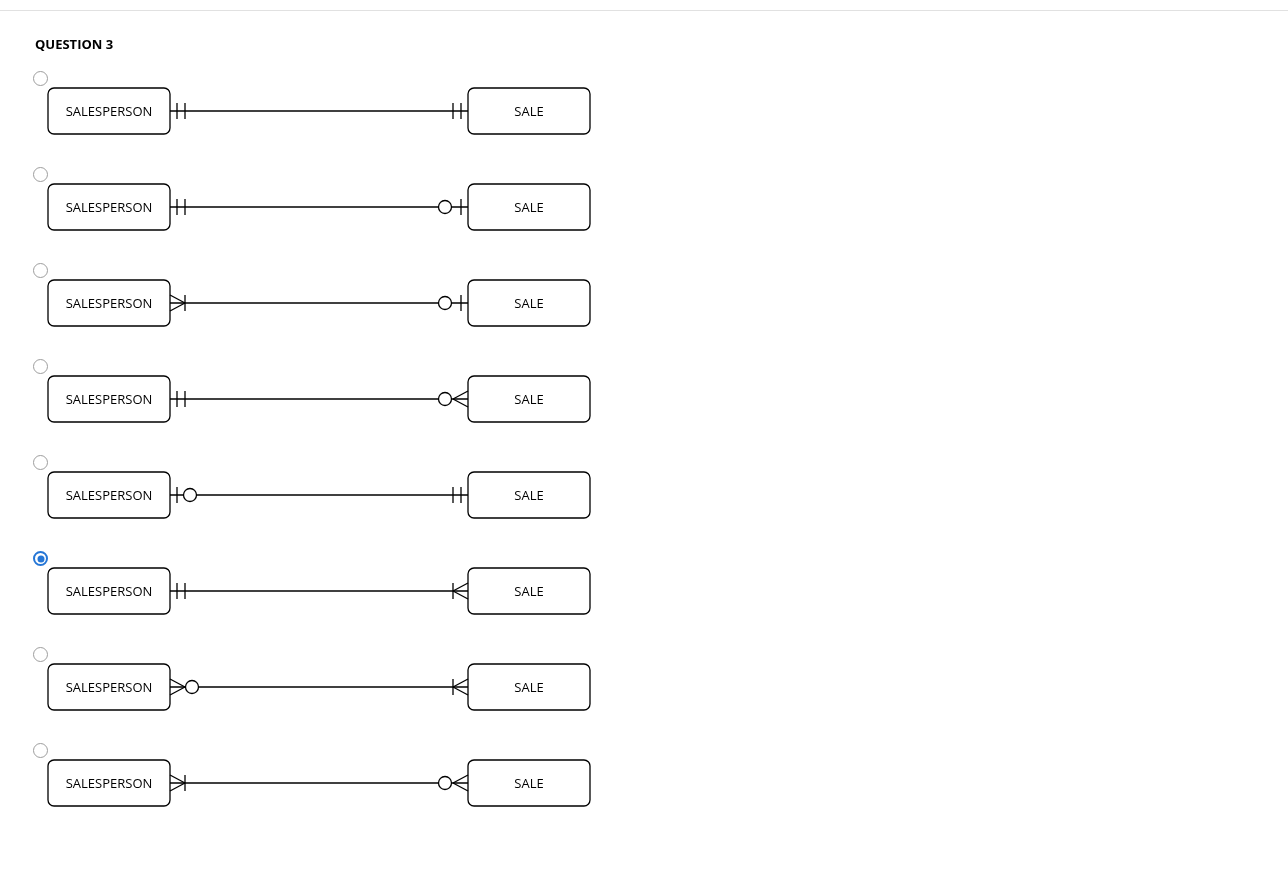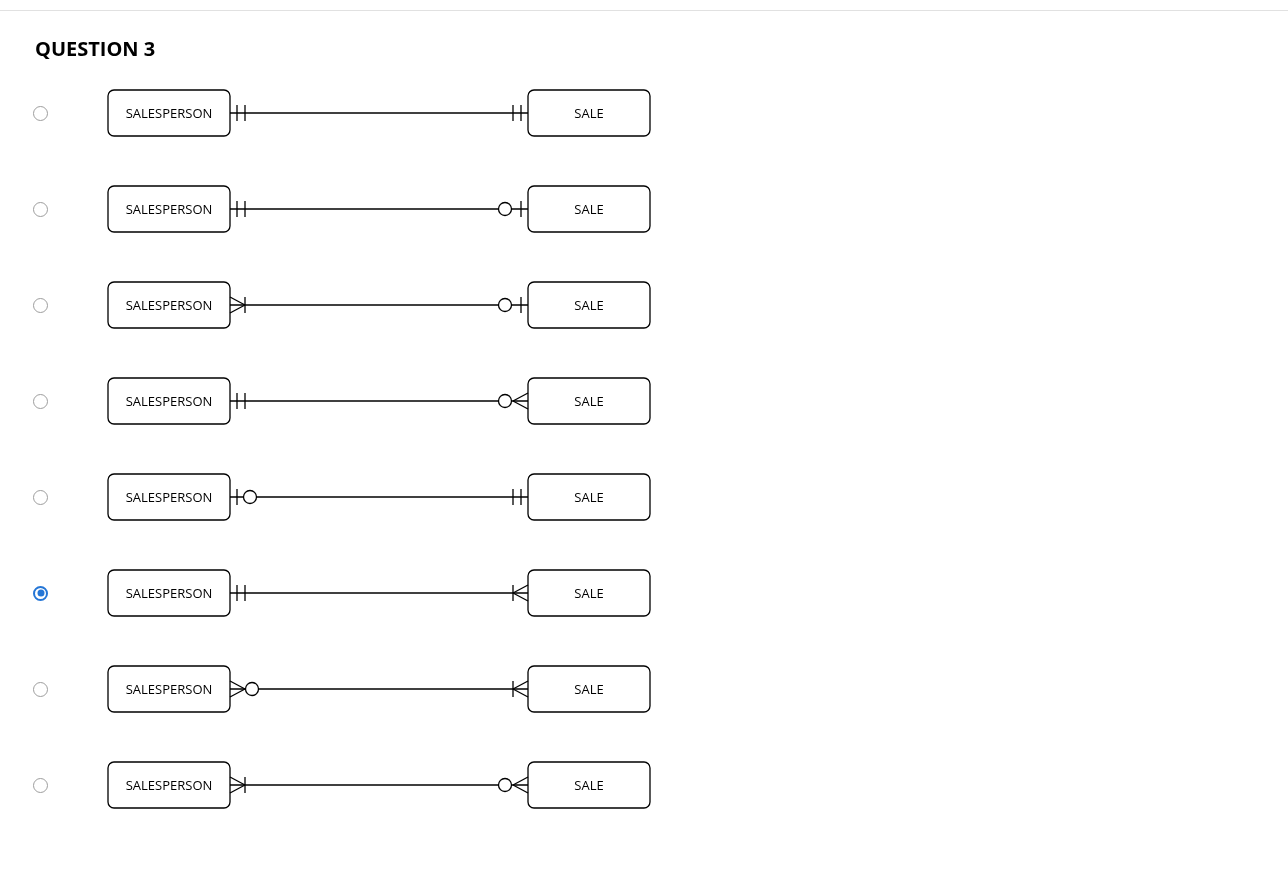--- a/index.html
+++ b/index.html
@@ -18,34 +18,35 @@
   .topline {
     height: 10px;
     border-bottom: 1px solid #e1e1e1;
   }
   .question-block {
     padding: 20px 25px 20px 25px;
   }
   .qtitle {
     font-weight: 700;
     margin: 4px 0 18px 10px;
-    font-size: 20px;
+    font-size: 13px;
   }
   .prompt {
     font-size: 14px;
     margin: 0 0 28px 0;
   }
   .options {
     margin-left: 8px;
   }
   .opt-row {
     display: flex;
-    align-items: center;
+    align-items: flex-start;
     height: 66px;
     margin-bottom: 30px;
+    flex-direction: column;
   }
   .radio-cell {
     width: 60px;
     display: flex;
     align-items: center;
     justify-content: flex-start;
     padding-left: 0px;
   }
   .radio {
     width: 15px;

